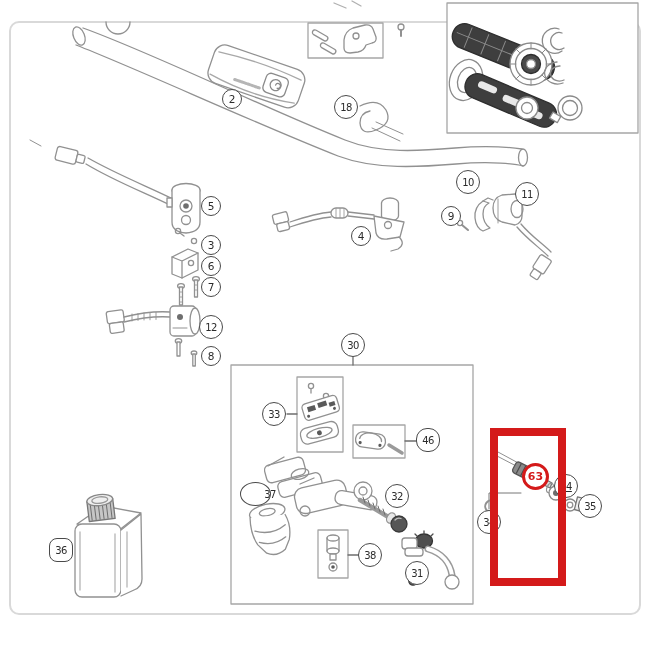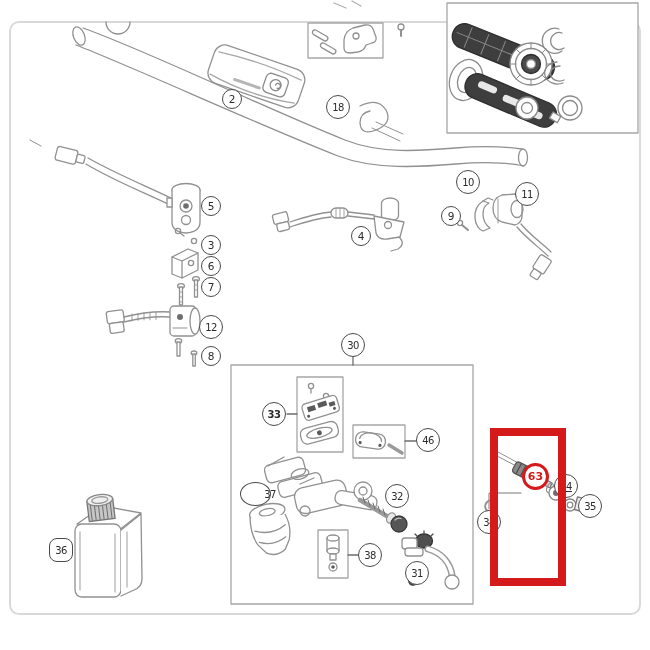--- a/index.html
+++ b/index.html
@@ -321,34 +321,34 @@
         <rect x="0" y="2" width="7" height="13" fill="#eee" stroke="#777"></rect>
         <rect x="7" y="3.5" width="10" height="10" fill="#9a9a9a" stroke="#555"></rect>
         <path d="M10,3.5 v10 M13.5,3.5 v10" stroke="#555" stroke-width="1"></path>
         <path d="M17,5 l7,3 v4 l-7,2 z" fill="#5a5a5a" stroke="#3a3a3a"></path>
       </g>
     </g>
   </g>
 </svg>
 
 <div class="callout c1" style="left:222px;top:89px;">2</div>
-<div class="callout c2" style="left:326px;top:95px;">18</div>
+<div class="callout c2" style="left:334px;top:95px;">18</div>
 <div class="callout c1" style="left:201px;top:196px;">5</div>
 <div class="callout c1" style="left:201px;top:235px;">3</div>
 <div class="callout c1" style="left:201px;top:256px;">6</div>
 <div class="callout c1" style="left:201px;top:277px;">7</div>
 <div class="callout c2" style="left:199px;top:315px;">12</div>
 <div class="callout c1" style="left:201px;top:346px;">8</div>
 <div class="callout c1" style="left:351px;top:226px;">4</div>
 <div class="callout c1" style="left:441px;top:206px;">9</div>
 <div class="callout c2" style="left:456px;top:170px;">10</div>
 <div class="callout c2" style="left:515px;top:182px;">11</div>
 <div class="callout c2" style="left:341px;top:333px;">30</div>
-<div class="callout c2" style="left:262px;top:402px;font-weight:bold;">33</div>
-<div class="callout c2" style="left:416px;top:428px;">46</div>
+<div class="callout c2" style="left:262px;top:402px;">33</div>
+<div class="callout c2" style="left:416px;top:428px;border-radius:11px;">46</div>
 <div class="callout c2" style="left:240px;top:482px;padding-left:29px;">37</div>
 <div class="callout c2" style="left:385px;top:484px;">32</div>
 <div class="callout c2" style="left:358px;top:543px;">38</div>
 <div class="callout c2" style="left:405px;top:561px;">31</div>
 <div class="callout c2" style="left:49px;top:538px;border-radius:8px;">36</div>
 <div class="callout c2" style="left:477px;top:510px;">34</div>
 <div class="callout c2" style="left:554px;top:474px;text-decoration:underline;">64</div>
 <div class="callout c2" style="left:578px;top:475px;margin-top:19px;">35</div>
 
 <div class="hlbox" style="left:490px;top:428px;width:76px;height:158px;"></div>

